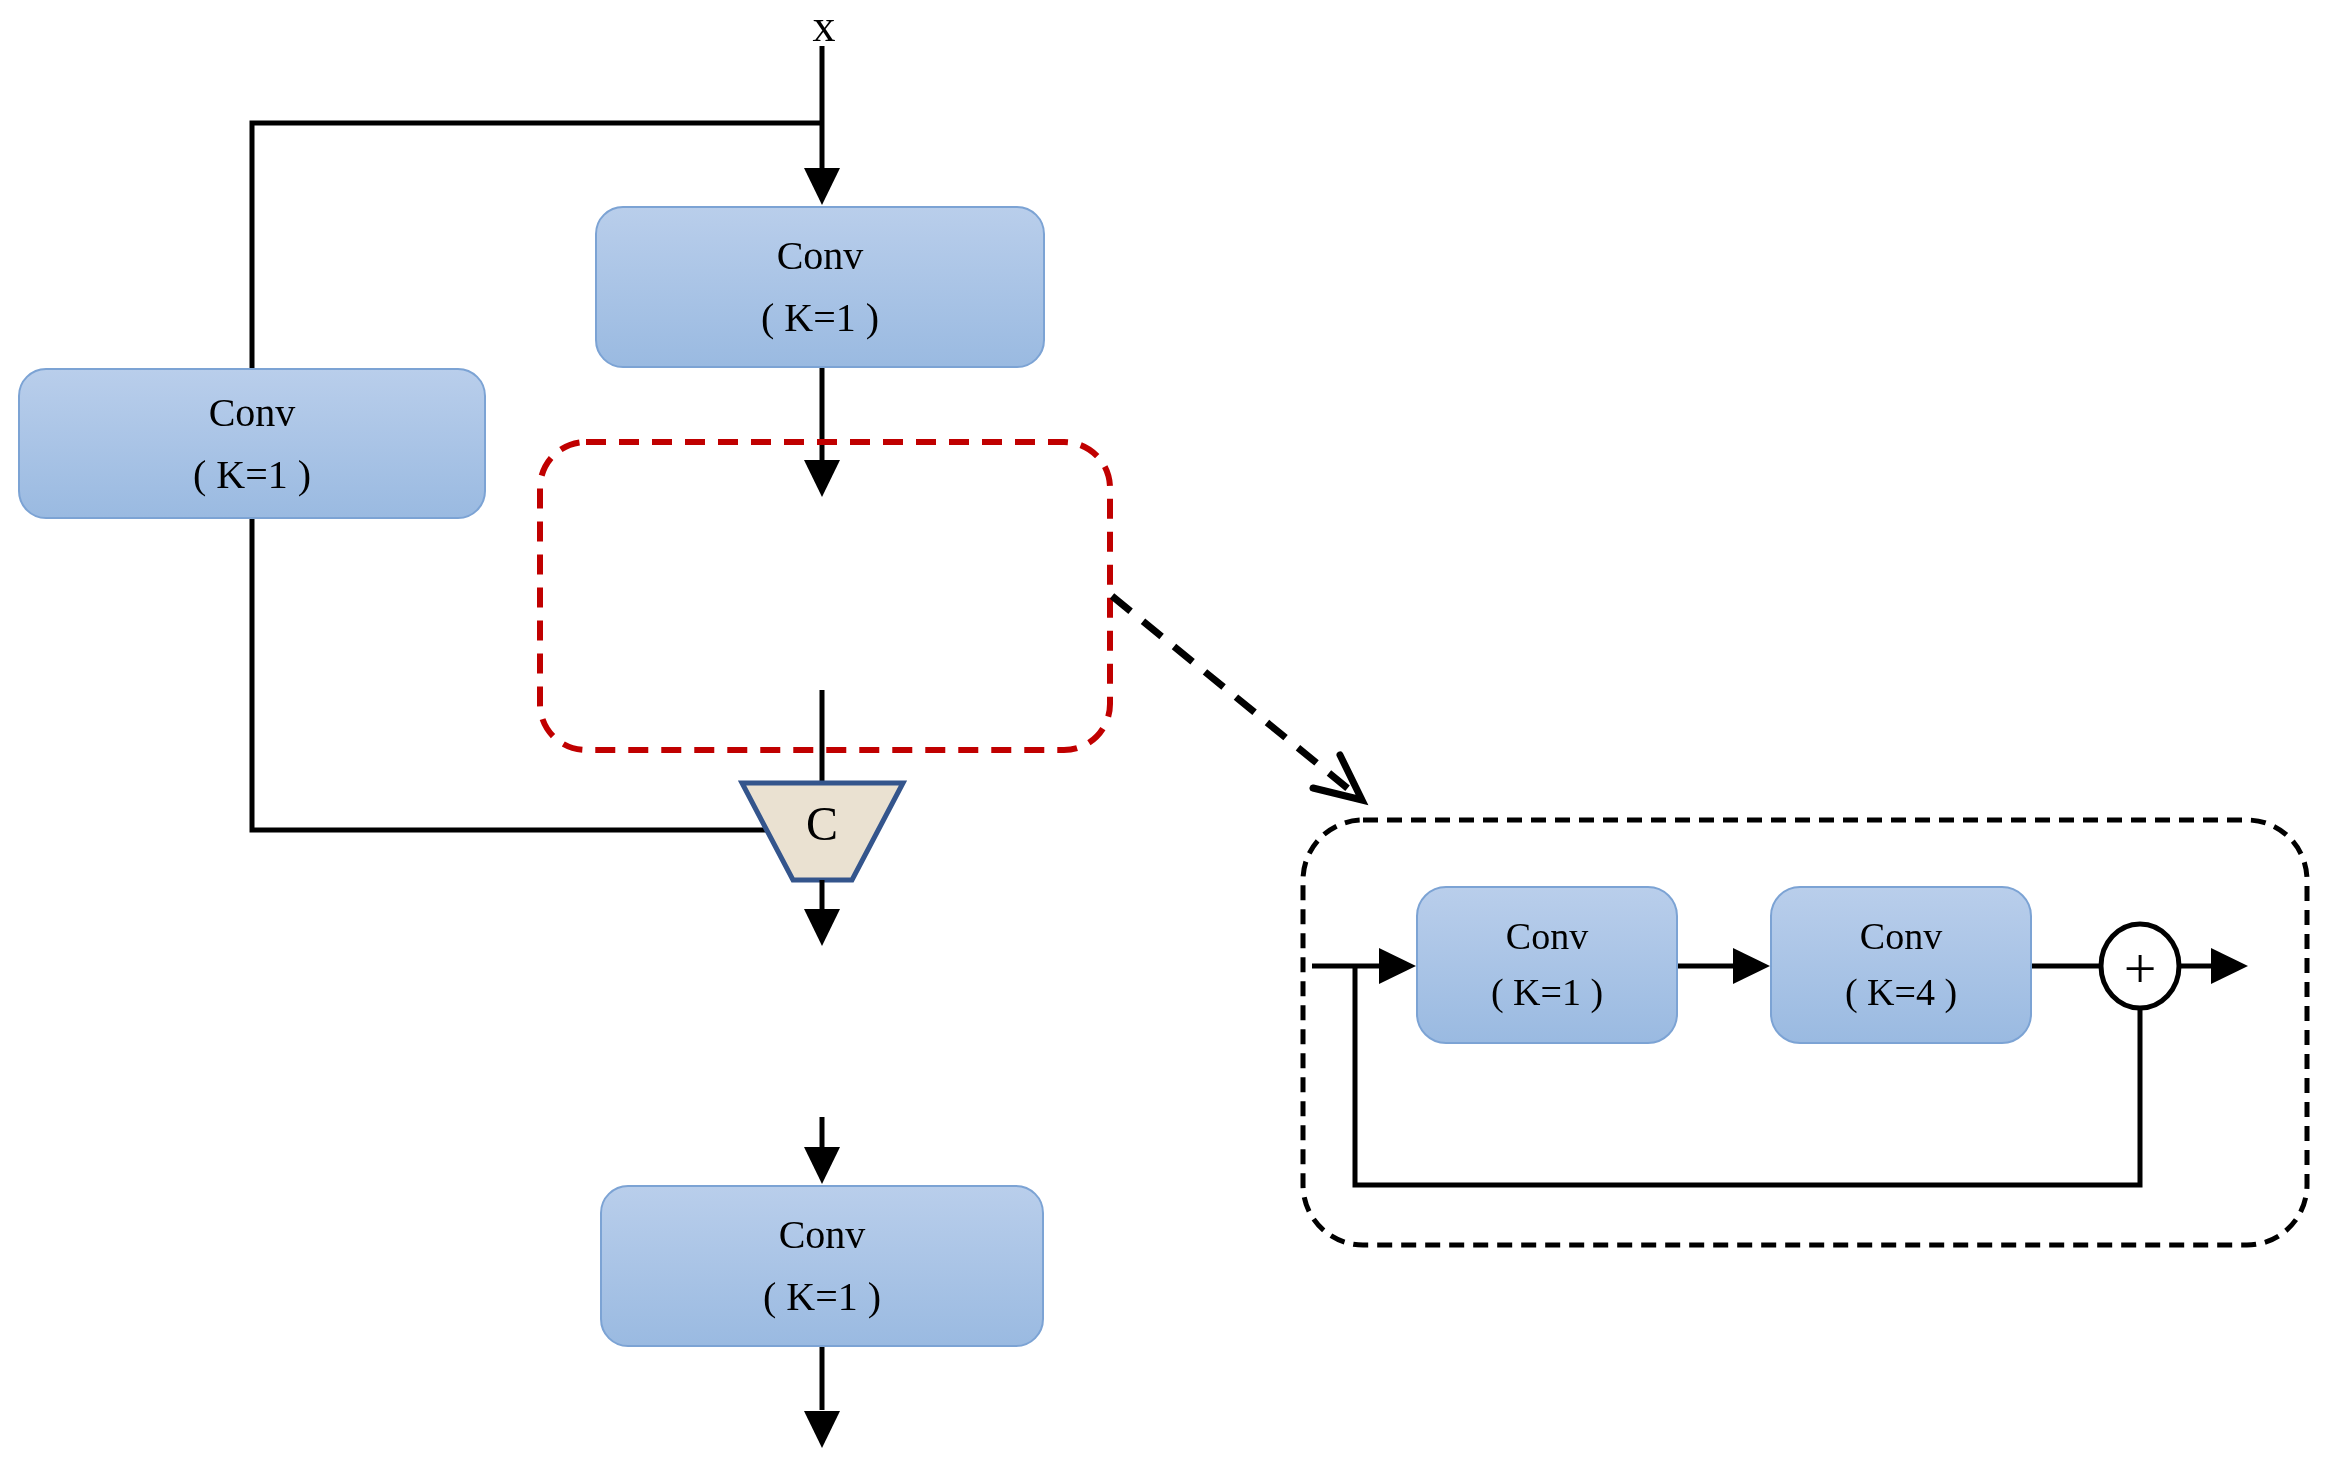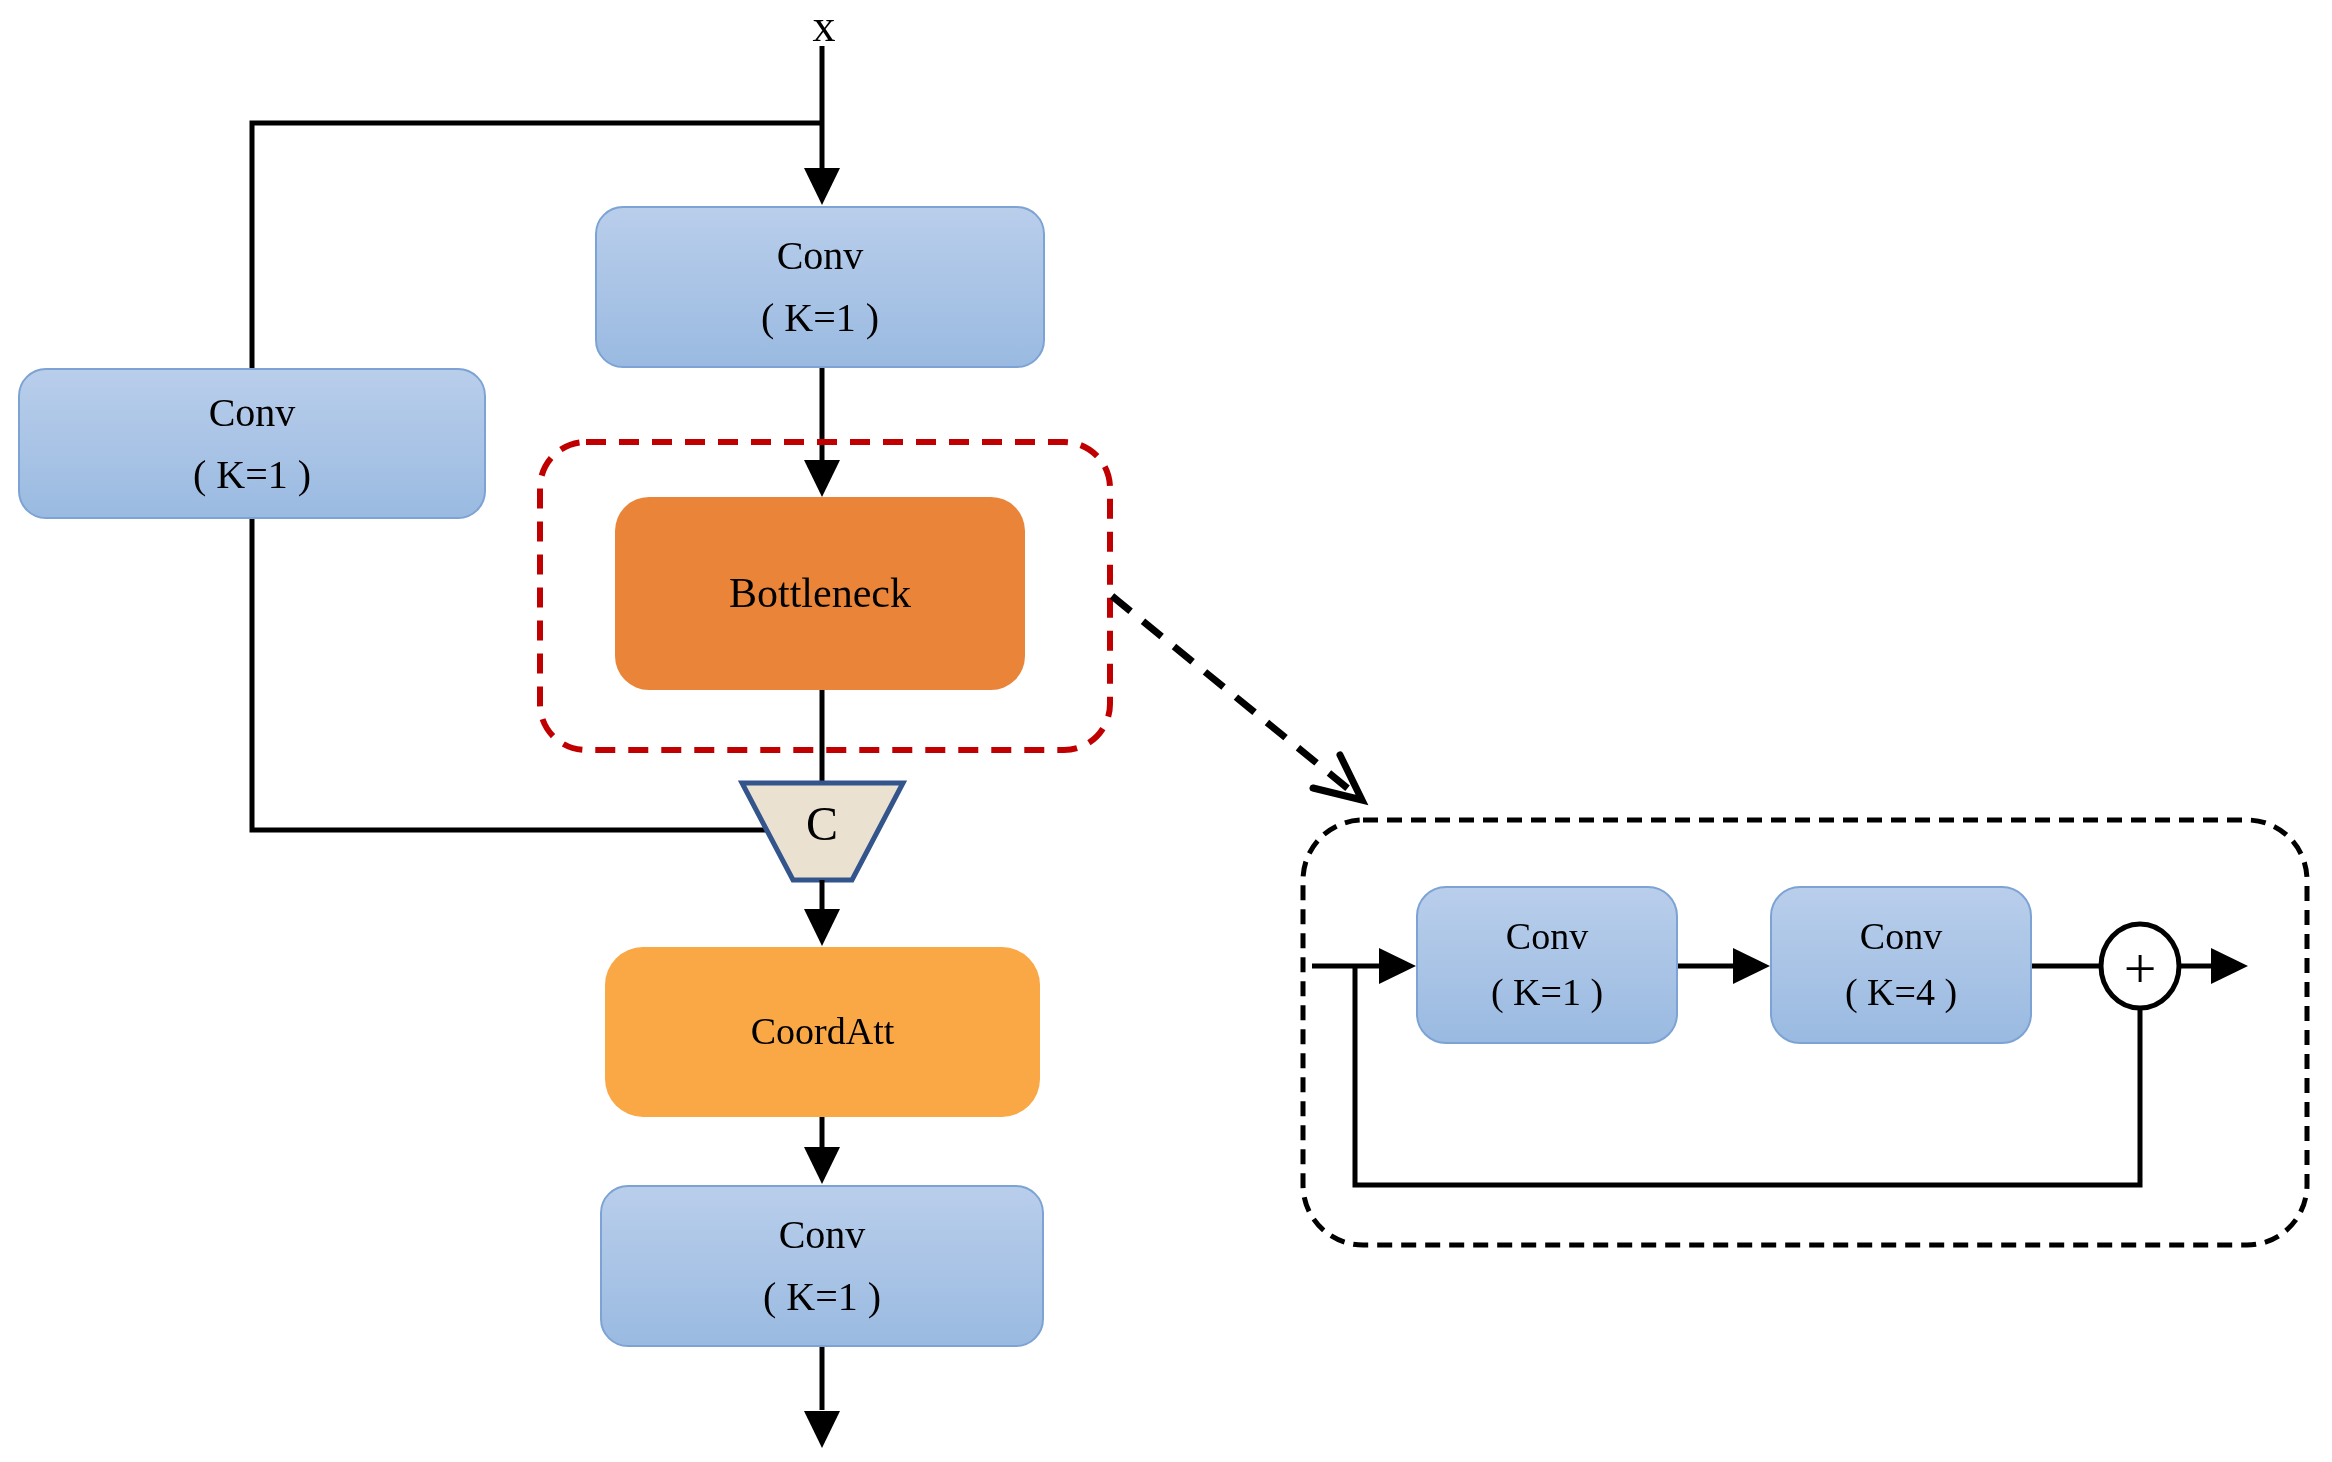--- a/index.html
+++ b/index.html
@@ -115,29 +115,23 @@
   <div class="node blue big" style="left:595px; top:206px; width:450px; height:162px;">
     <div>Conv</div>
     <div>( K=1 )</div>
   </div>
 
   <div class="node blue big" style="left:18px; top:368px; width:468px; height:151px;">
     <div>Conv</div>
     <div>( K=1 )</div>
   </div>
 
-  <div class="node bottleneck" style="left:615px; top:497px; width:410px; height:193px;">
-    <div>Bottleneck</div>
-  </div>
 
   <div class="floating-label concat-c" style="left:787px; top:790px; width:70px; height:66px;">C</div>
 
-  <div class="node coordatt" style="left:605px; top:947px; width:435px; height:170px;">
-    <div>CoordAtt</div>
-  </div>
 
   <div class="node blue big" style="left:600px; top:1185px; width:444px; height:162px;">
     <div>Conv</div>
     <div>( K=1 )</div>
   </div>
 
   <div class="node blue small" style="left:1416px; top:886px; width:262px; height:158px; border-radius:30px;">
     <div>Conv</div>
     <div>( K=1 )</div>
   </div>

